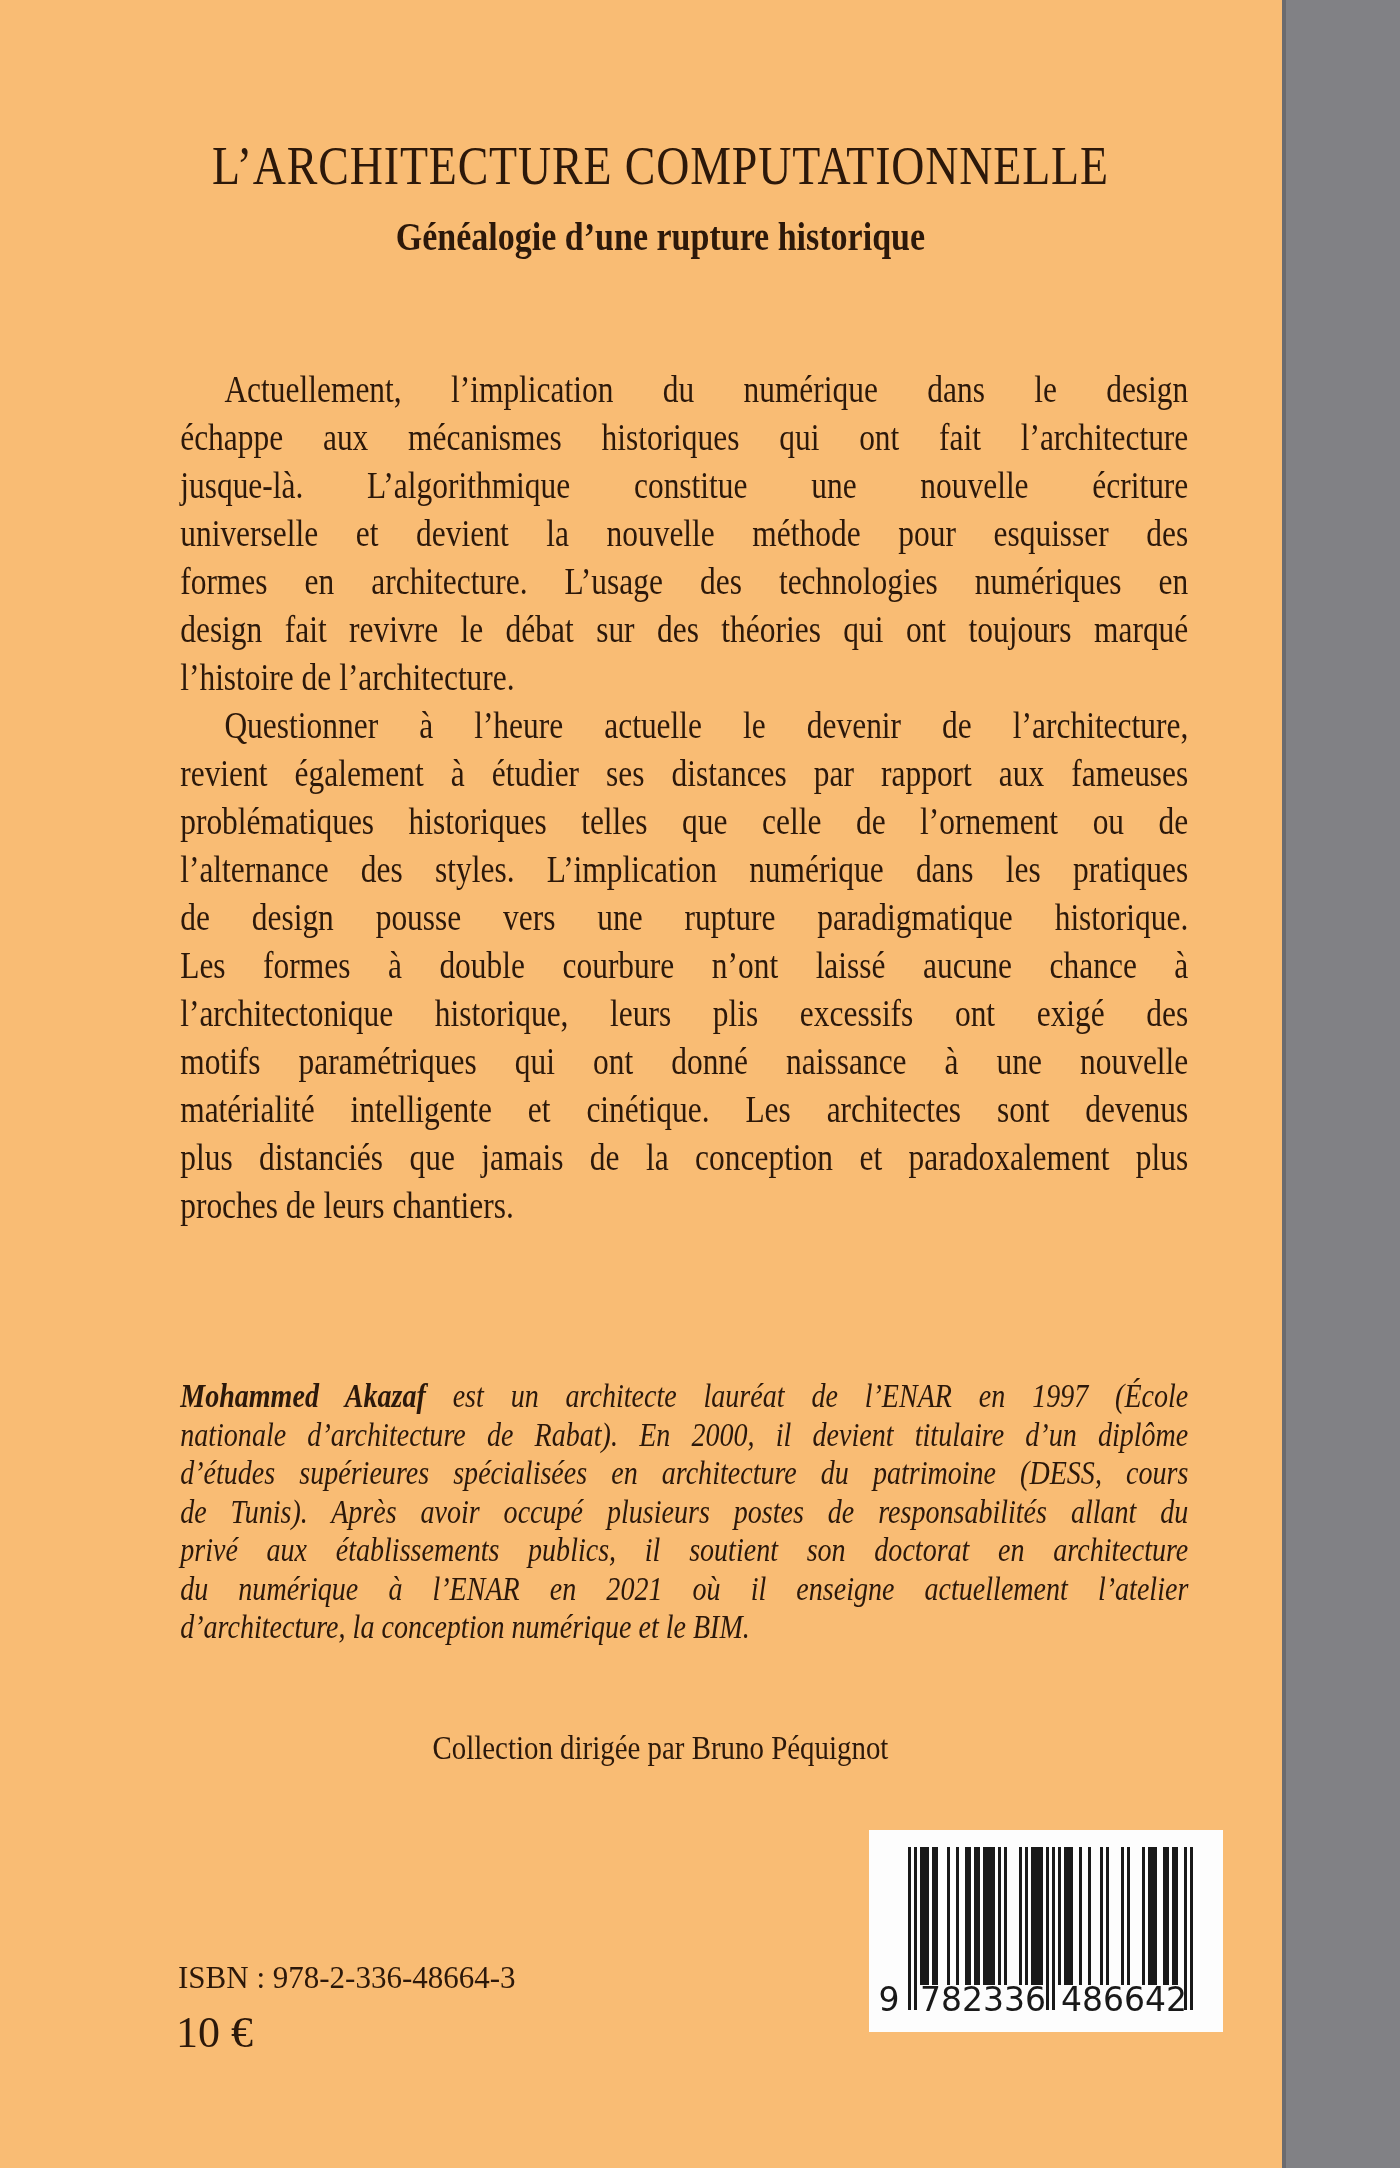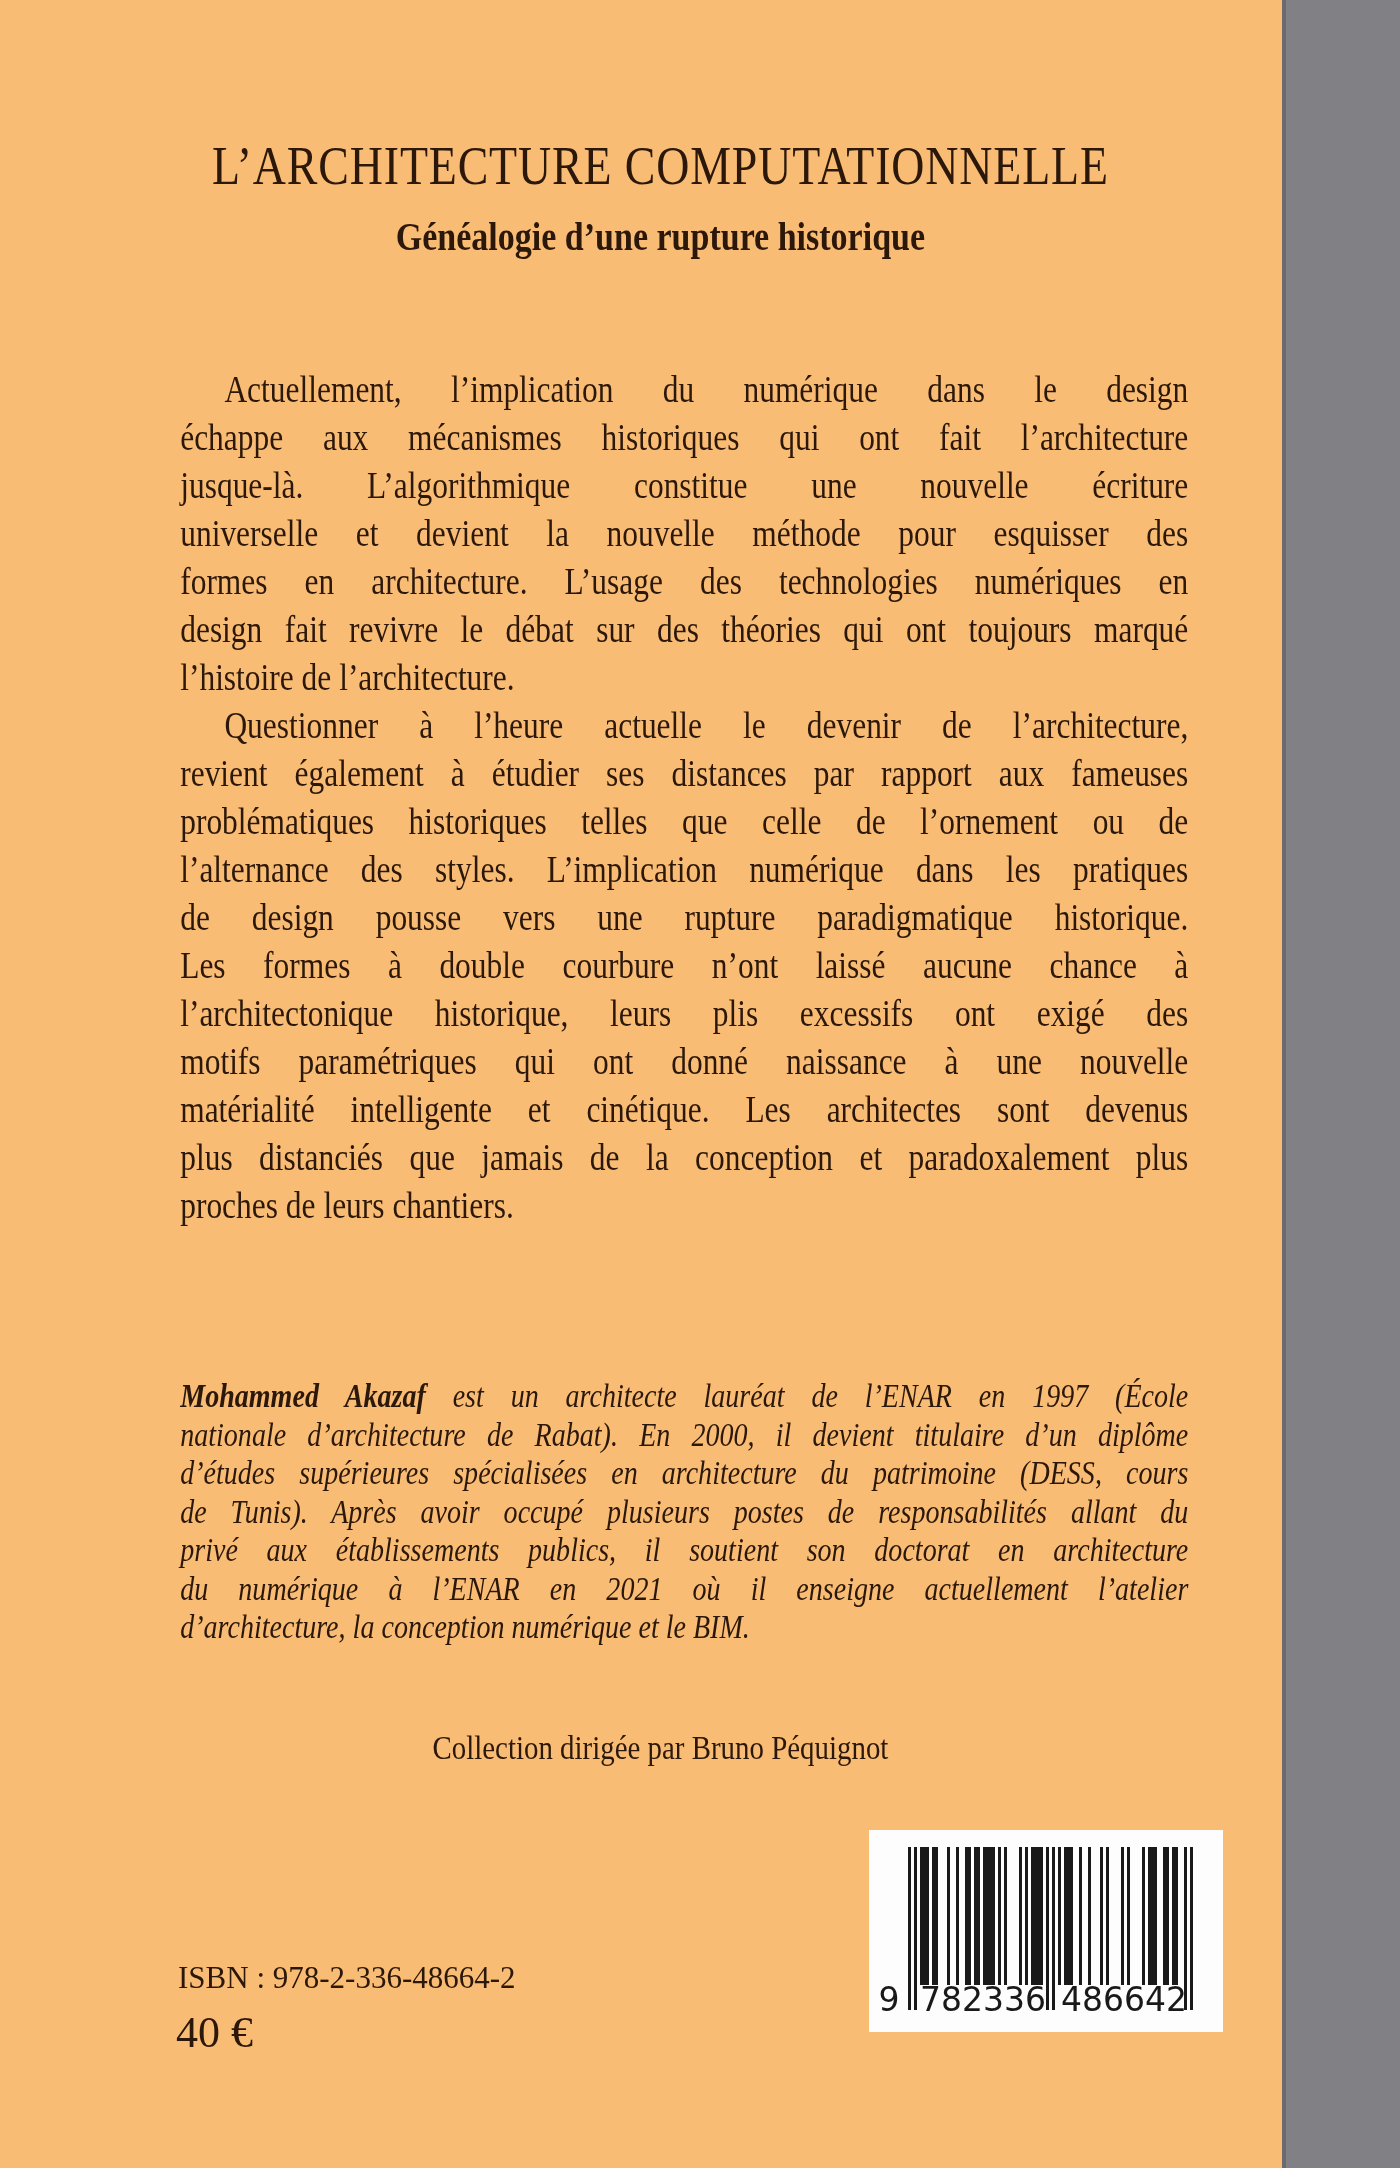--- a/index.html
+++ b/index.html
@@ -140,22 +140,22 @@
         <div class="line">de Tunis). Après avoir occupé plusieurs postes de responsabilités allant du</div>
         <div class="line">privé aux établissements publics, il soutient son doctorat en architecture</div>
         <div class="line">du numérique à l’ENAR en 2021 où il enseigne actuellement l’atelier</div>
         <div class="line last">d’architecture, la conception numérique et le BIM.</div>
       </section>
 
     <div class="collection">Collection dirigée par Bruno Péquignot</div>
 
   </div>
 
-  <div class="isbn">ISBN : 978-2-336-48664-2</div>
-  <div class="price">40 €</div>
+  <div class="isbn">ISBN : 978-2-336-48664-3</div>
+  <div class="price">10 €</div>
 
   <div class="barcode-box">
     <svg id="barcode-svg" width="285" height="163" shape-rendering="crispEdges">
         <rect x="0" y="0" width="3" height="163" fill="#191919"></rect>
         <rect x="6" y="0" width="3" height="163" fill="#191919"></rect>
         <rect x="12" y="0" width="3" height="138" fill="#191919"></rect>
         <rect x="15" y="0" width="3" height="138" fill="#191919"></rect>
         <rect x="18" y="0" width="3" height="138" fill="#191919"></rect>
         <rect x="24" y="0" width="3" height="138" fill="#191919"></rect>
         <rect x="27" y="0" width="3" height="138" fill="#191919"></rect>

